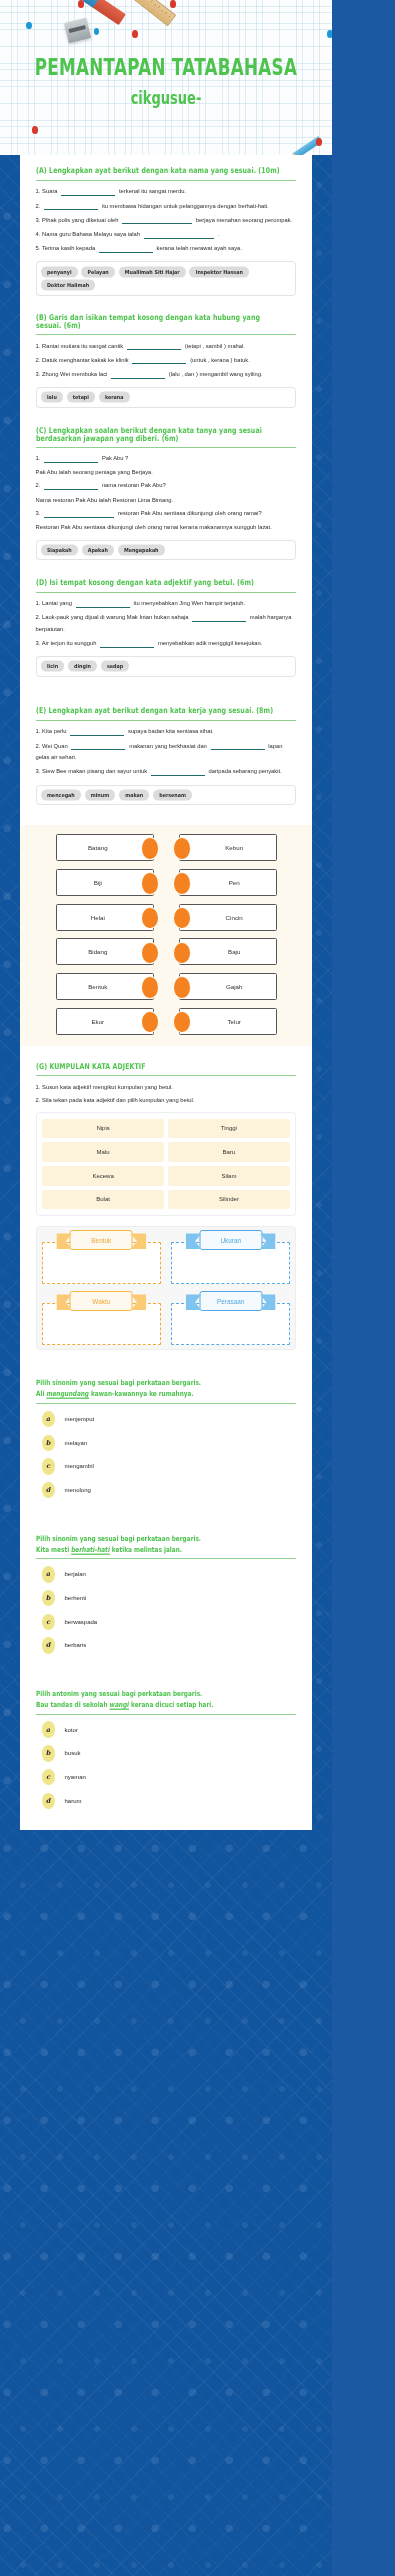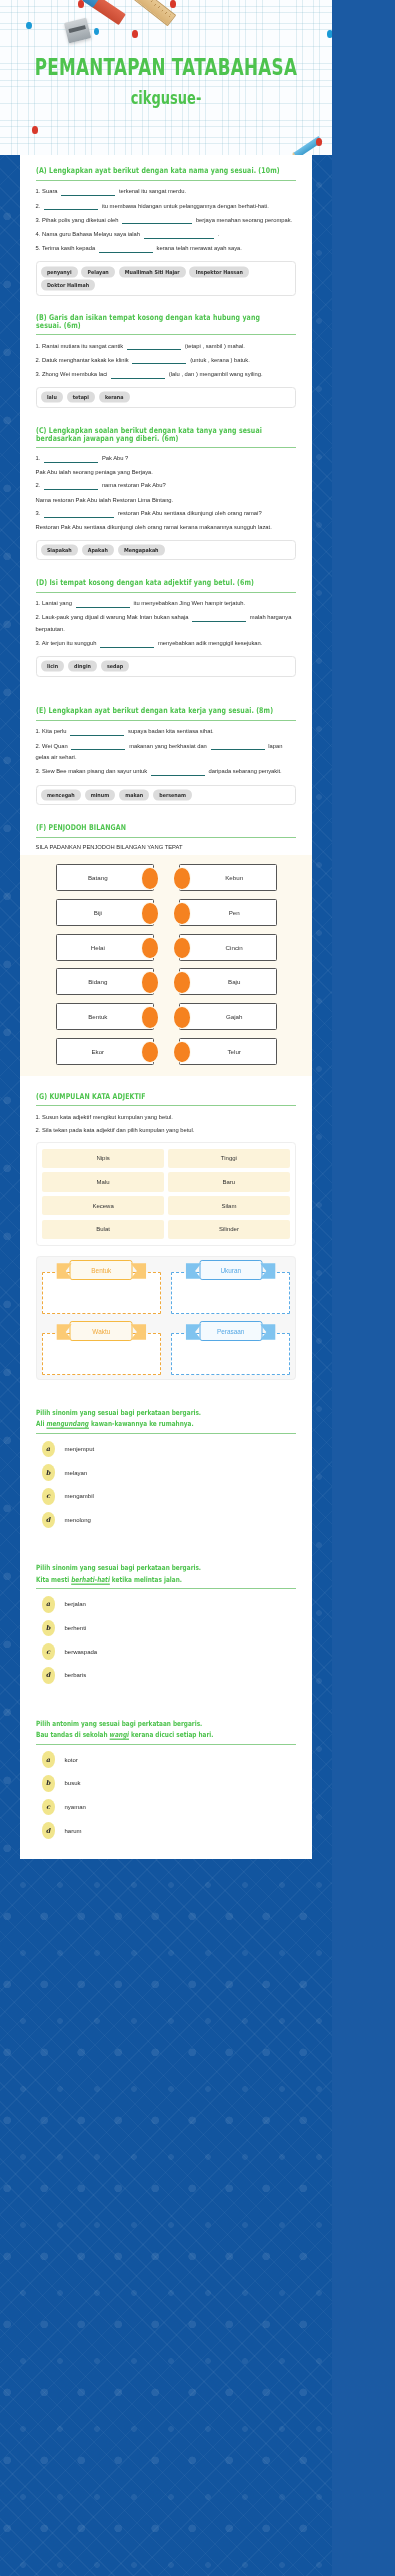--- a/index.html
+++ b/index.html
@@ -561,25 +561,20 @@
       <div class="bank">
         <span class="chip">mencegah</span>
         <span class="chip">minum</span>
         <span class="chip">makan</span>
         <span class="chip">bersenam</span>
       </div>
     </div>
 
     <div class="spacer-md"></div>
 
-    <div class="block">
-      <h2 class="sec-title">(F) PENJODOH BILANGAN</h2>
-      <div class="rule"></div>
-      <p class="q" style="line-height:1.6;">SILA PADANKAN PENJODOH BILANGAN YANG TEPAT</p>
-    </div>
 
     <div class="match-area">
       <div class="match-row">
         <div class="mbox left">
           <span>Batang</span>
           <span class="knob"></span>
         </div>
         <div class="mgap"></div>
         <div class="mbox right">
           <span class="knob"></span>

